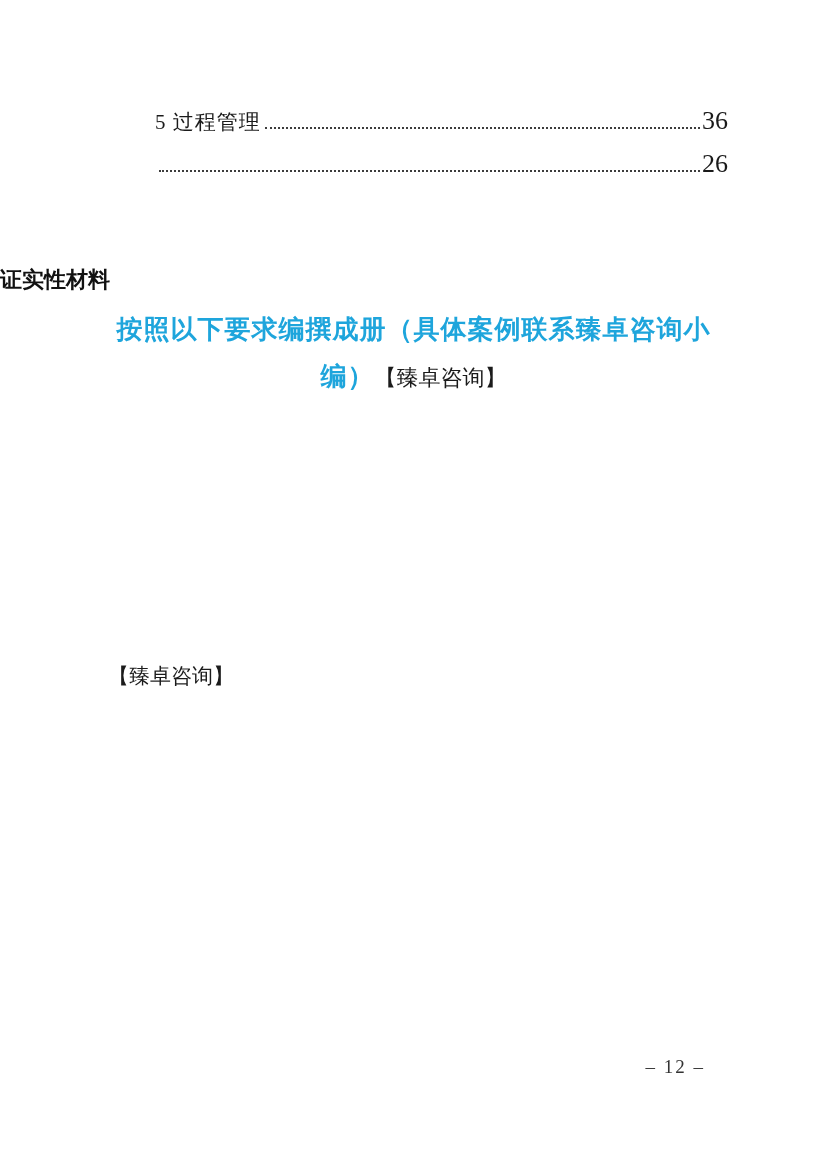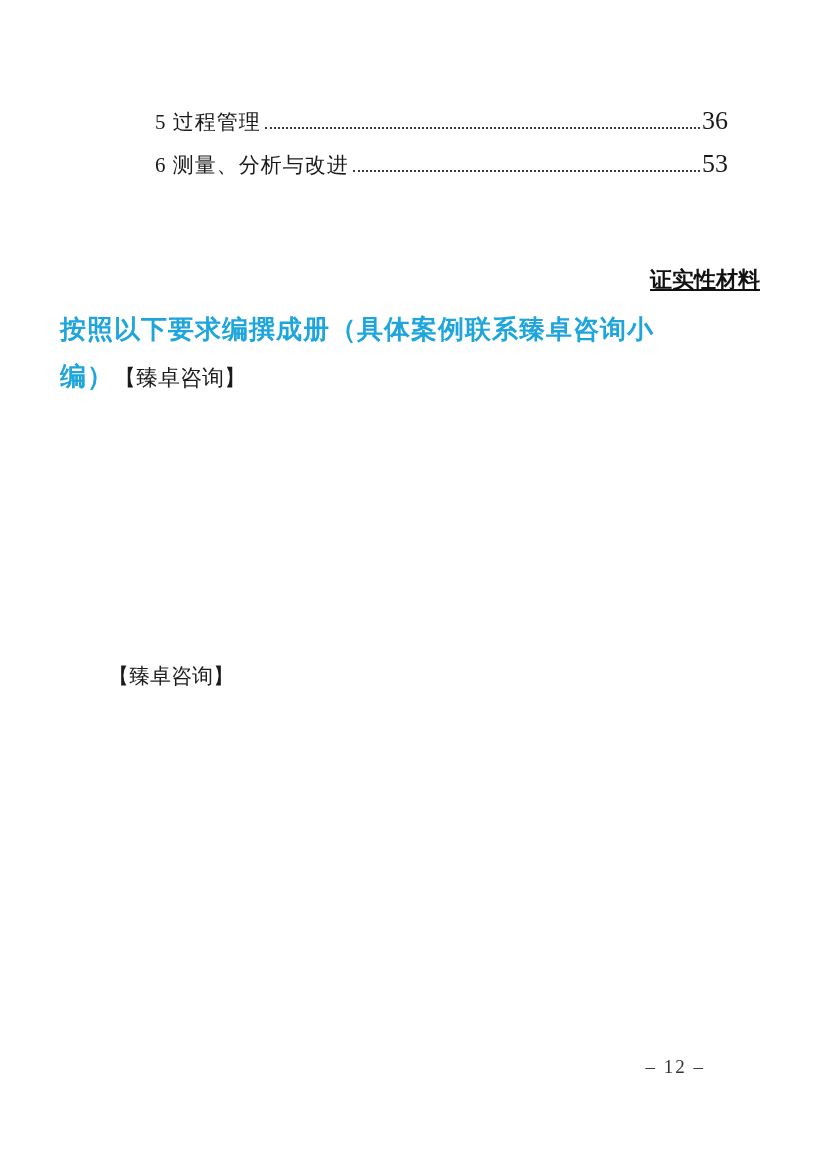--- a/index.html
+++ b/index.html
@@ -31,28 +31,29 @@
     flex:1 1 auto;
     border-bottom:2px dotted #3c3c3c;
     margin:0 2px 5px 4px;
     height:1px;
   }
   .toc-page{flex:0 0 auto;font-size:26px;}
 
   
   .doc-title{
     position:absolute;top:265px;left:0;width:760px;
-    text-align:right;
+    text-align:left;
     font-family:"DejaVu Sans","Liberation Sans",sans-serif;
-    font-weight:bold;font-size:22px;color:#111;text-decoration:underline;
+    font-weight:bold;font-size:22px;color:#111;
   }
 
   
   .subtitle{
     position:absolute;top:306px;left:60px;right:60px;
+    text-align:center;
     font-family:"DejaVu Sans","Liberation Sans",sans-serif;
     font-weight:bold;font-size:26px;line-height:47px;
     color:var(--accent);
     letter-spacing:1px;
   }
   .subtitle .brand{
     font-family:"Liberation Serif","DejaVu Serif",serif;
     font-weight:normal;font-size:22px;color:#1b1b1b;
     letter-spacing:0;
   }
@@ -87,23 +88,22 @@
 
 <div class="page">
 
   <div class="toc">
     <div class="toc-row">
       <span class="toc-label">5 过程管理</span>
       <span class="toc-leader"></span>
       <span class="toc-page">36</span>
     </div>
     <div class="toc-row">
-      <span class="toc-label">6 测量、分析与改进</span>
       <span class="toc-leader"></span>
-      <span class="toc-page">53</span>
+      <span class="toc-page">26</span>
     </div>
   </div>
 
   <div class="doc-title">证实性材料</div>
 
   <div class="subtitle">
     <span>按照以下要求编撰成册（具体案例联系臻卓咨询小</span><br>
     <span>编）</span><span class="brand">【臻卓咨询】</span>
   </div>
 

